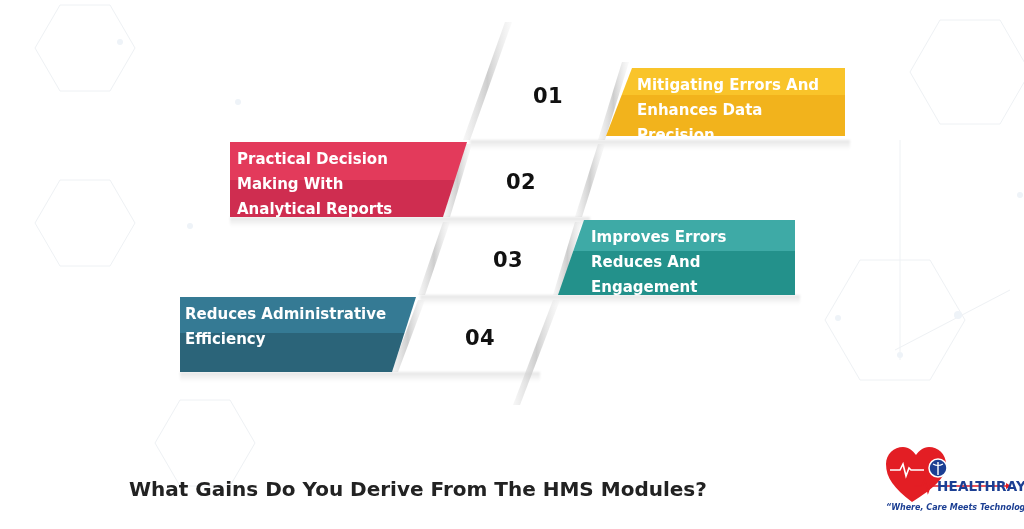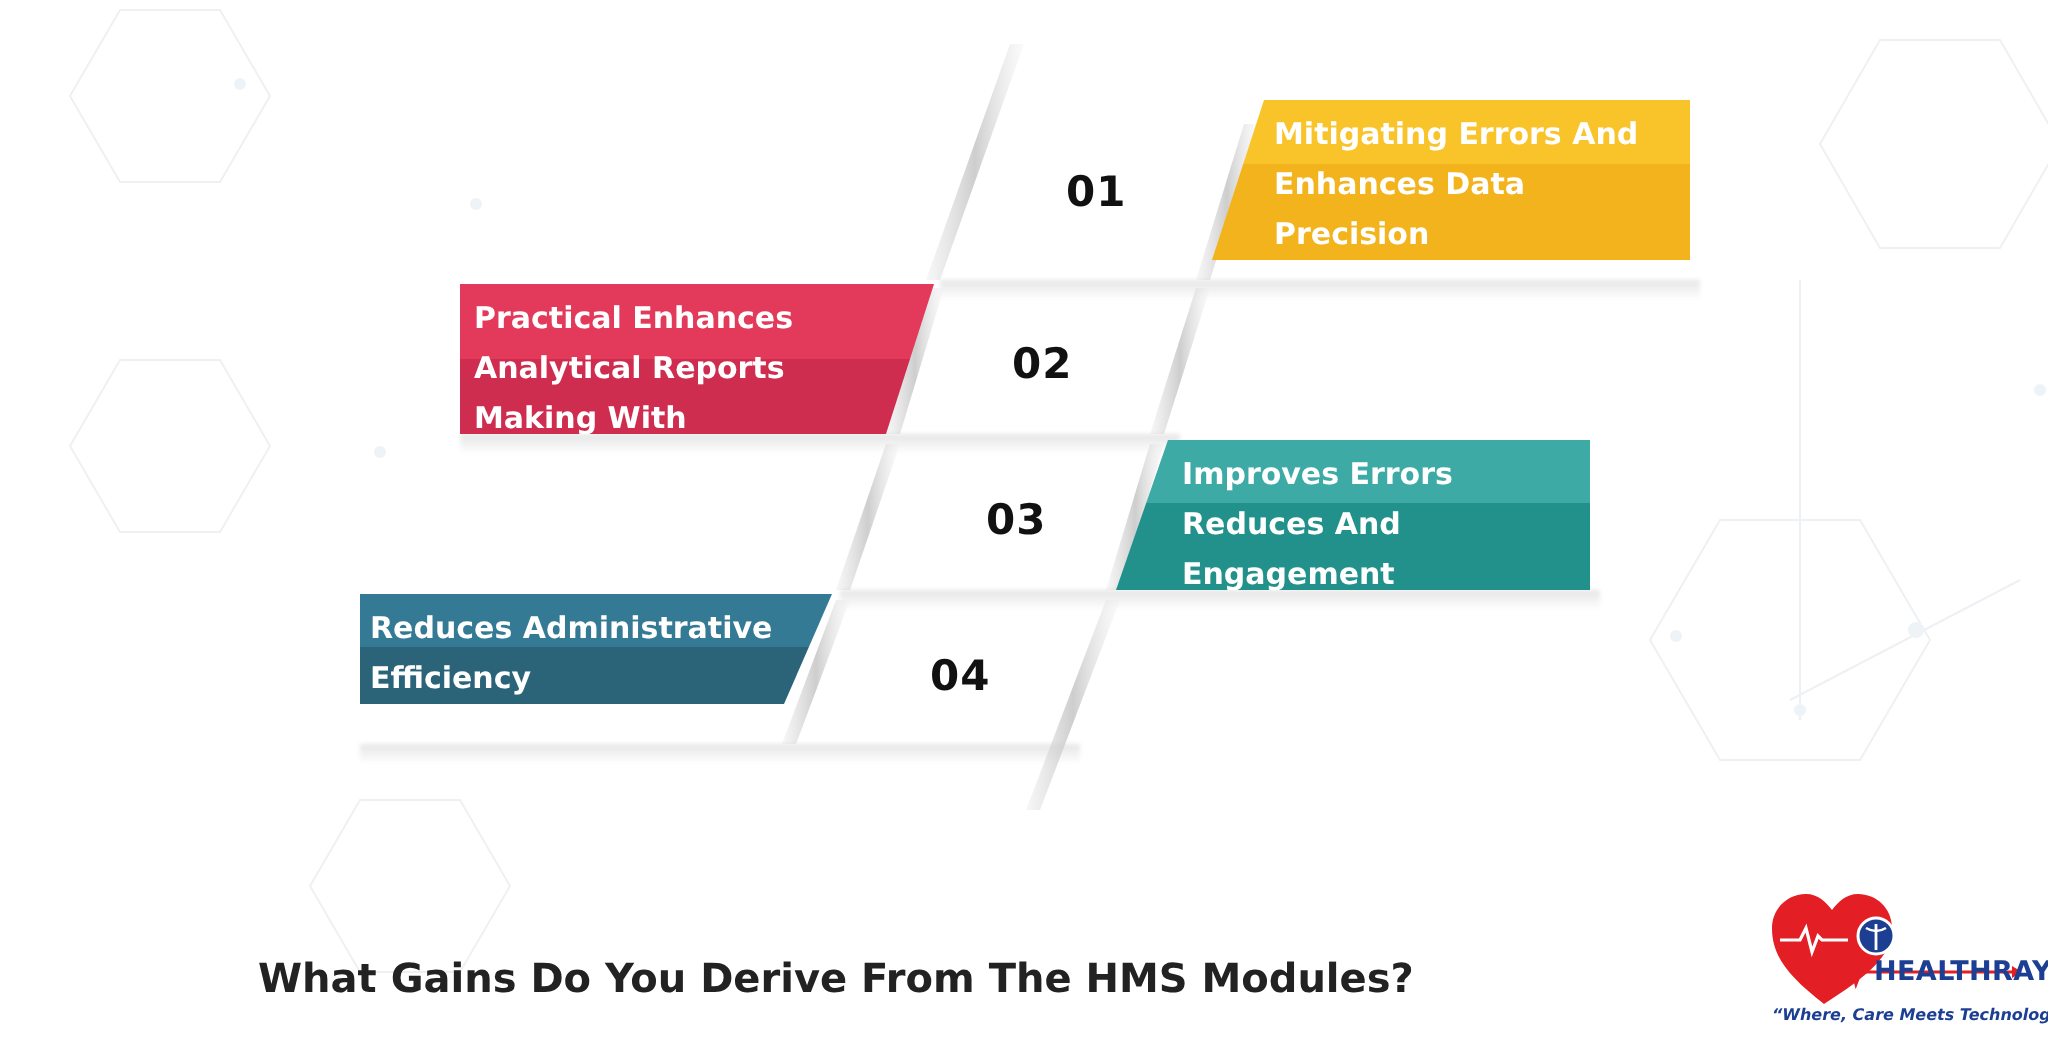--- a/index.html
+++ b/index.html
@@ -92,48 +92,48 @@
     <polygon points="465,144 472,144 450,217 443,217" fill="url(#sg)"></polygon>
     <polygon points="443,222 450,222 425,295 418,295" fill="url(#sg)"></polygon>
     <polygon points="418,300 425,300 398,372 391,372" fill="url(#sg)"></polygon>
 
     <polygon points="622,62 629,62 605,140 598,140" fill="url(#sg)"></polygon>
     <polygon points="598,144 605,144 582,217 575,217" fill="url(#sg)"></polygon>
     <polygon points="575,222 582,222 560,295 553,295" fill="url(#sg)"></polygon>
     <polygon points="553,300 560,300 520,405 513,405" fill="url(#sg)"></polygon>
   </svg>
 
-  <div class="card" style="left:606px; top:50px; width:239px; height:80px; padding-left:31px;
+  <div class="card" style="left:606px; top:68px; width:239px; height:68px; padding-left:31px;
               clip-path: polygon(26px 0, 100% 0, 100% 100%, 0 100%);
               background: linear-gradient(to bottom, #f9c42a 0%, #f9c42a 40%, #f2b31c 40%, #f2b31c 100%);">
     <span class="line">Mitigating Errors And</span>
     <span class="line">Enhances Data</span>
     <span class="line">Precision</span>
   </div>
   <div class="number" style="left:533px; top:84px;">01</div>
 
   <div class="card" style="left:230px; top:142px; width:237px; height:75px;
               clip-path: polygon(0 0, 100% 0, calc(100% - 24px) 100%, 0 100%);
               background: linear-gradient(to bottom, #e33a5b 0%, #e33a5b 50%, #cf2d50 50%, #cf2d50 100%);">
-    <span class="line">Practical Enhances</span>
+    <span class="line">Practical Decision</span>
+    <span class="line">Making With</span>
     <span class="line">Analytical Reports</span>
-    <span class="line">Making With</span>
   </div>
   <div class="number" style="left:506px; top:170px;">02</div>
 
   <div class="card" style="left:558px; top:220px; width:237px; height:75px; padding-left:33px;
               clip-path: polygon(26px 0, 100% 0, 100% 100%, 0 100%);
               background: linear-gradient(to bottom, #3eaaa6 0%, #3eaaa6 42%, #23918b 42%, #23918b 100%);">
     <span class="line">Improves Errors</span>
     <span class="line">Reduces And</span>
     <span class="line">Engagement</span>
   </div>
   <div class="number" style="left:493px; top:248px;">03</div>
 
-  <div class="card" style="left:180px; top:297px; width:236px; height:55px; padding-left:5px;
+  <div class="card" style="left:180px; top:297px; width:236px; height:75px; padding-left:5px;
               clip-path: polygon(0 0, 100% 0, calc(100% - 24px) 100%, 0 100%);
               background: linear-gradient(to bottom, #357a94 0%, #357a94 48%, #2b6479 48%, #2b6479 100%);">
     <span class="line">Reduces Administrative</span>
     <span class="line">Efficiency</span>
   </div>
   <div class="number" style="left:465px; top:326px;text-align:center;">04</div>
 
   <div class="title">What Gains Do You Derive From The HMS Modules?</div>
 
   <svg class="logo" width="128" height="78" viewBox="0 0 128 78">

